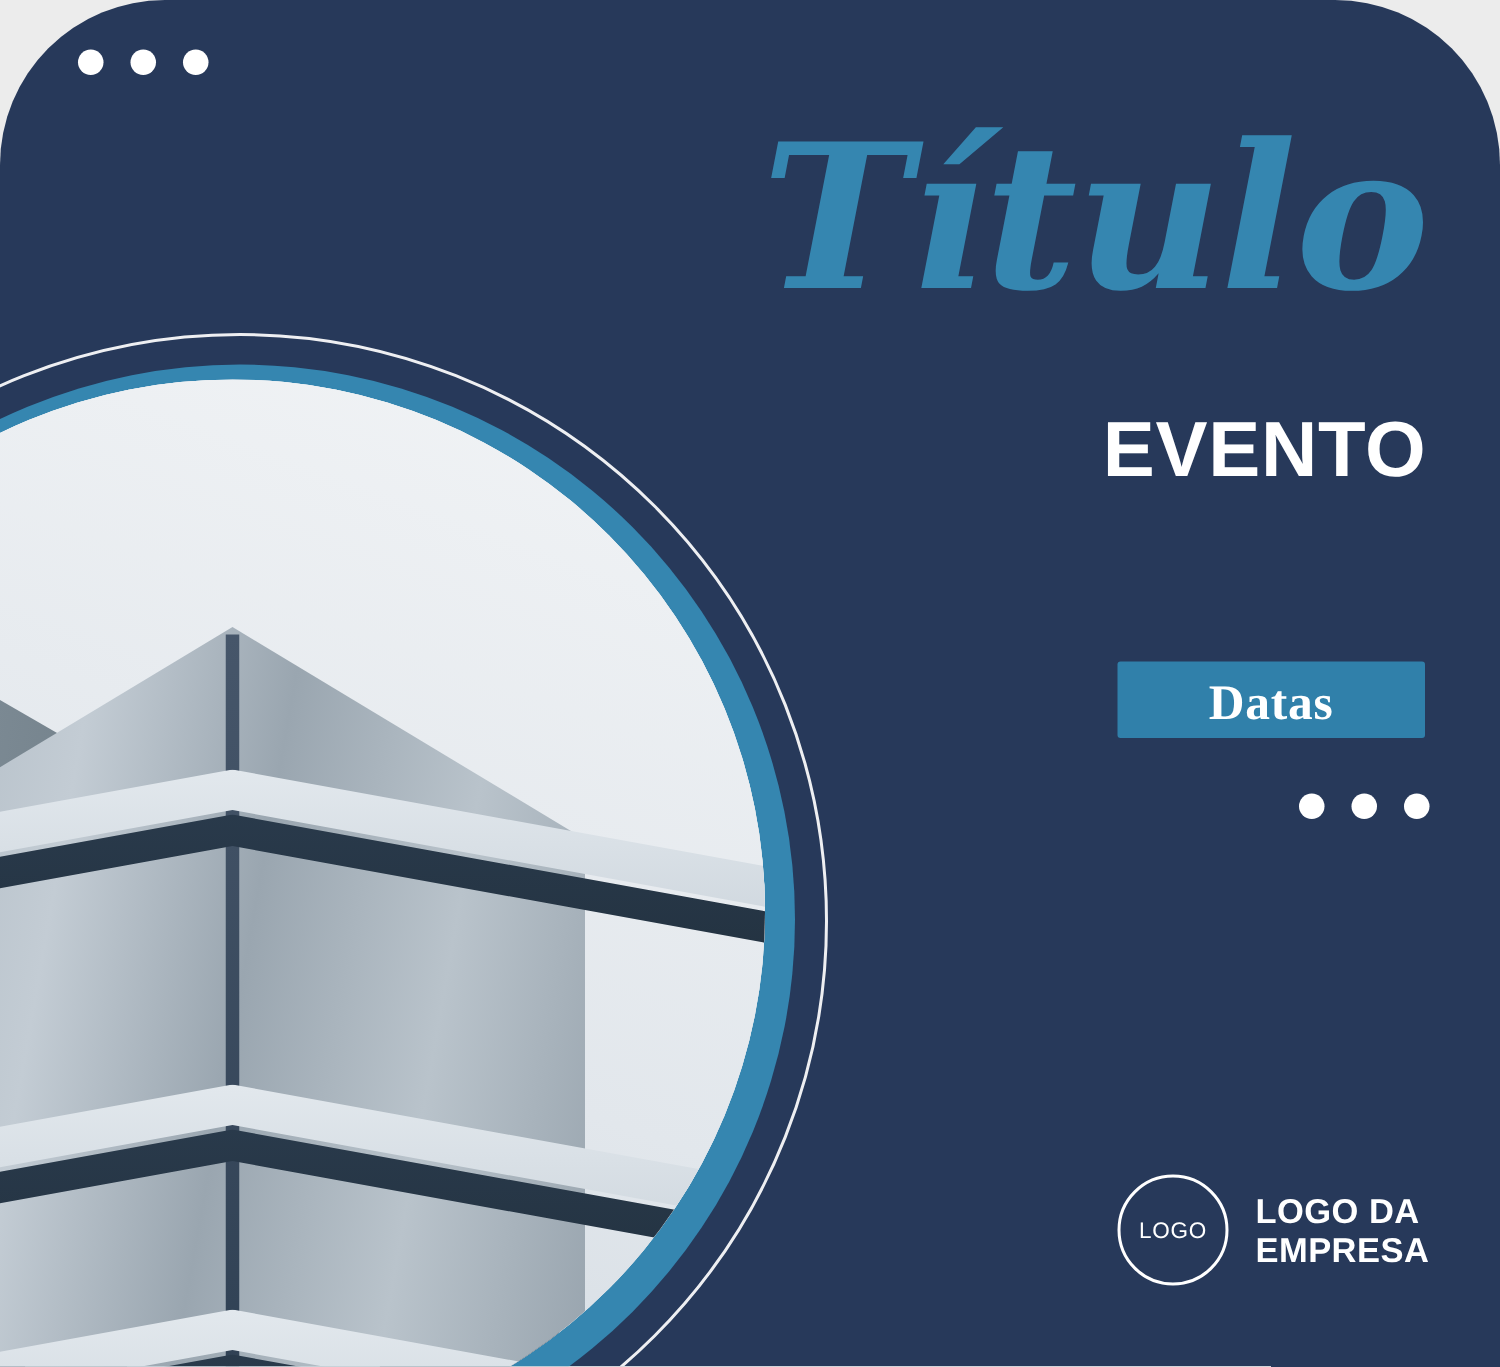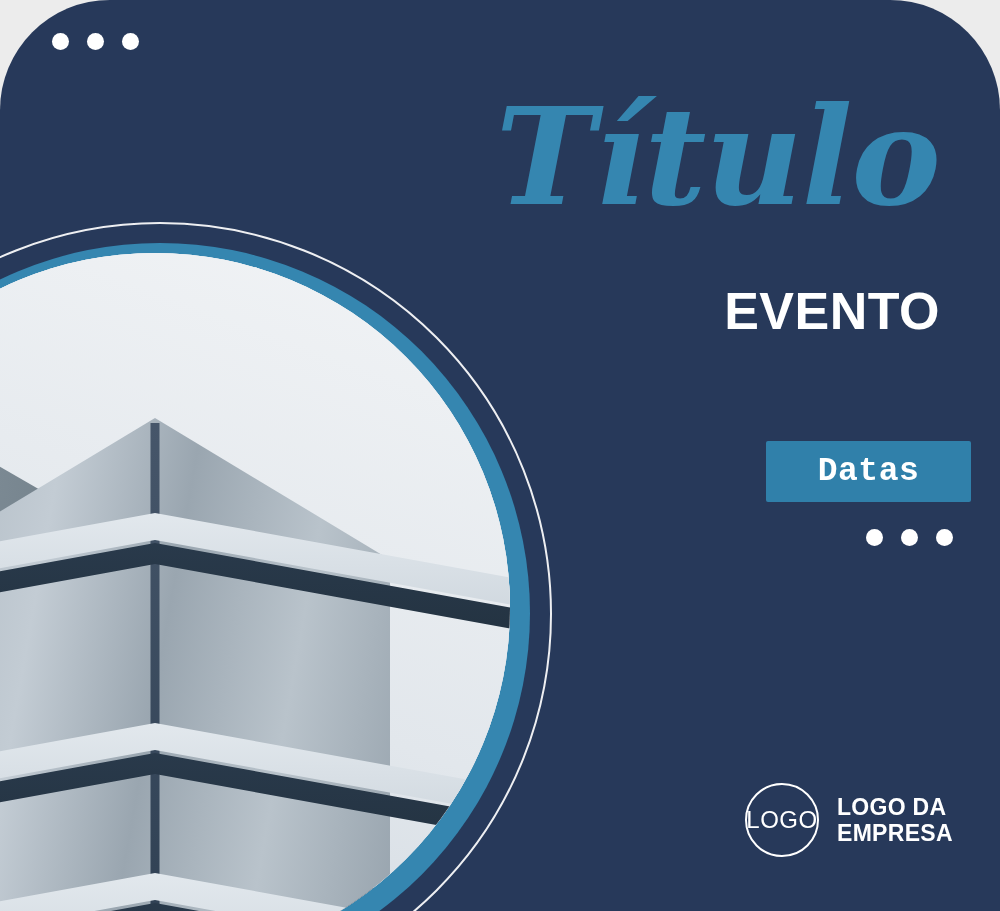--- a/index.html
+++ b/index.html
@@ -185,57 +185,57 @@
     border: 2px solid rgba(255,255,255,0.92);
     box-sizing: border-box;
     pointer-events: none;
   }
 
   
   .title {
     position: absolute;
     right: 48px;
     top: 78px;
-    margin: 12px;
+    margin: 0;
     font-family: "DejaVu Serif", "Liberation Serif", serif;
     font-style: italic;
     font-weight: 700;
     font-size: 134px;
     line-height: 1;
     letter-spacing: -1px;
     color: #3586b0;
     text-align: right;
     white-space: nowrap;
   }
 
   .subtitle {
     position: absolute;
     right: 48px;
     top: 272px;
-    margin: 12px;
+    margin: 1px;
     font-family: "Liberation Sans", sans-serif;
     font-weight: 700;
     font-size: 52px;
     line-height: 1.06;
     letter-spacing: 0.5px;
     color: #ffffff;
     white-space: nowrap;
   }
 
   .dates-badge {
     position: absolute;
-    left: 766px;
+    left: 745px;
     top: 441px;
     width: 205px;
-    height: 61px;
+    height: 51px;
     background: #3080aa;
     border: none;
     border-radius: 2px;
     color: #ffffff;
-    font-family: Liberation Mono, monospace;
+    font-family: Liberation Serif, serif;
     font-weight: 700;
     font-size: 33px;
     letter-spacing: 0.5px;
     line-height: 57px;
     text-align: center;
     padding: 0;
     cursor: pointer;
   }
 
   
@@ -269,21 +269,21 @@
     height: 74px;
     border-radius: 50%;
     border: 2px solid #ffffff;
     box-sizing: border-box;
     display: flex;
     align-items: center;
     justify-content: center;
     color: #ffffff;
     font-family: "Liberation Sans", sans-serif;
     font-weight: 400;
-    font-size: 24px;
+    font-size: 15px;
     letter-spacing: 0.5px;
   }
   .company-name {
     color: #ffffff;
     font-family: "Liberation Sans", sans-serif;
     font-weight: 700;
     font-size: 23px;
     line-height: 1.15;
     letter-spacing: 0.3px;
     white-space: pre-line;

